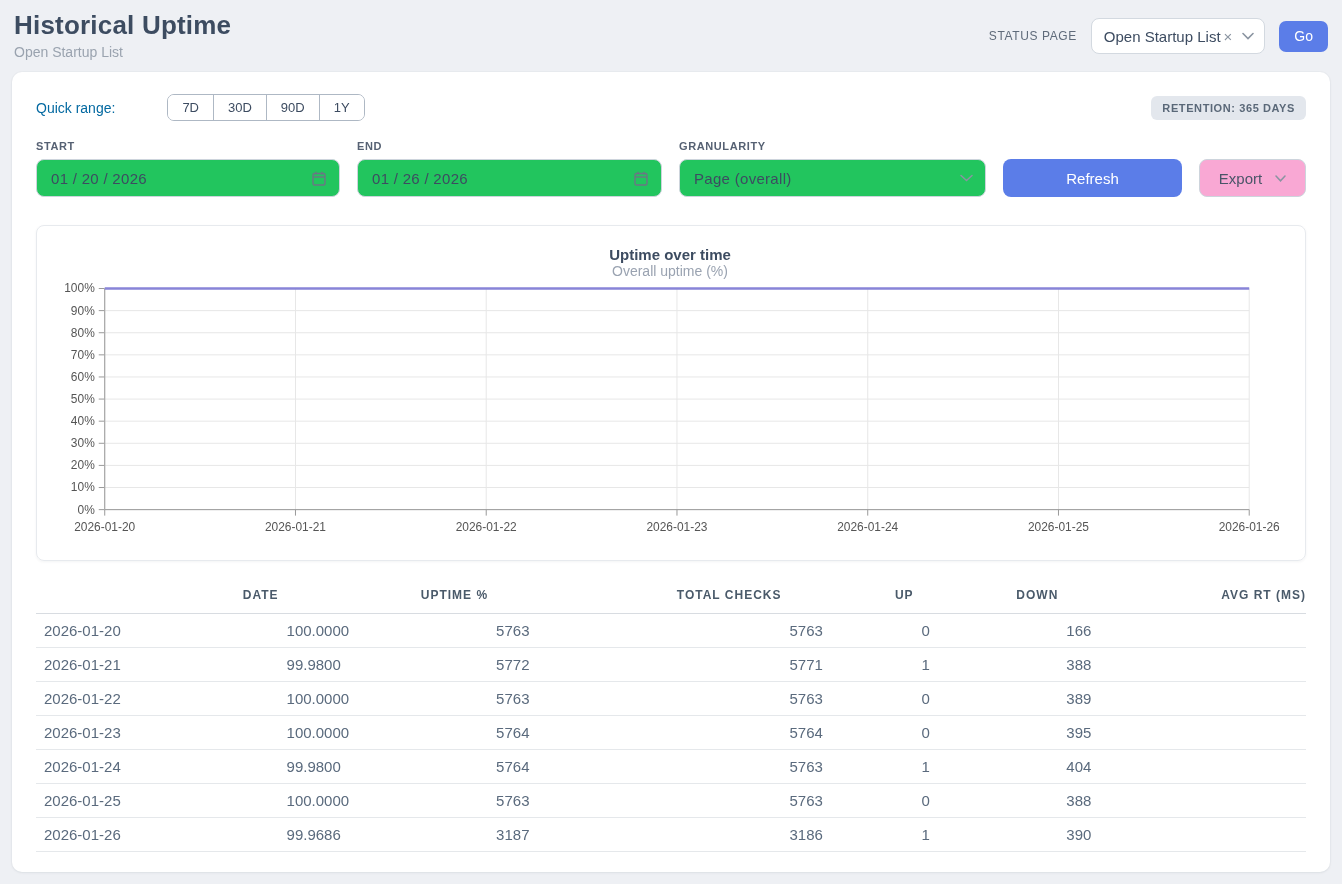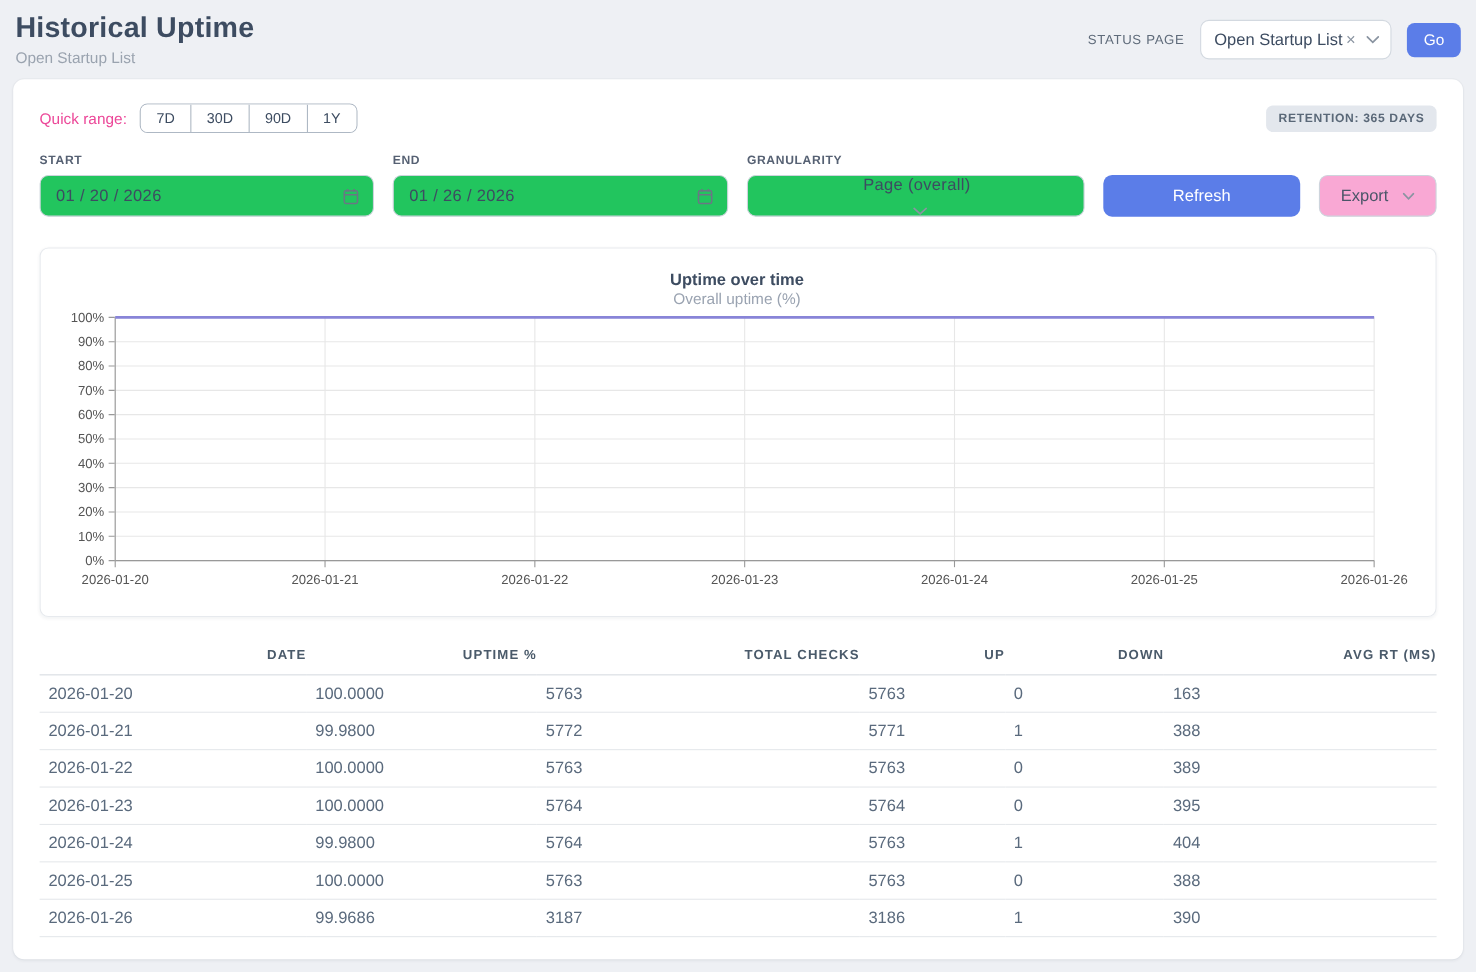--- a/index.html
+++ b/index.html
@@ -34,22 +34,22 @@
 
   
   .main-card {
     background:#fff; border-radius:10px;
     box-shadow:0 1px 3px rgba(20,30,50,.06), 0 0 0 1px rgba(20,30,50,.02);
     padding:22px 24px 20px 24px;
     height:800px;
   }
 
   .quick-row { display:flex; align-items:center; }
-  .quick-label { font-size:14px; color:#ec4899; margin-right:12px; }
-  .btn-group { display:inline-flex; border:1px solid #aeb8c4; border-radius:7px; overflow:hidden; background:#fff; }
+  .quick-label { font-size:14px; color:#0369a1; margin-right:12px; }
+  .btn-group { display:inline-flex; border:1px solid #aeb8c4; border-radius:7px; overflow:hidden; background:#fff;margin-left:40px; }
   .qr-btn {
     background:#fff; border:none; border-left:1px solid #aeb8c4;
     font-family:inherit; font-size:13px; color:#3d4c61;
     padding:5px 14px; cursor:pointer;
   }
   .qr-btn:first-child { border-left:none; }
   .spacer { flex:1; }
   .badge {
     background:#e3e7ed; color:#5a6878; border-radius:6px;
     font-size:11px; font-weight:700; letter-spacing:.6px;
@@ -60,21 +60,21 @@
   .filters-row { display:flex; align-items:flex-end; gap:17px; margin-top:19px; }
   .field { display:flex; flex-direction:column; }
   .field-label { font-size:11px; font-weight:600; color:#566173; letter-spacing:.6px; margin-bottom:7px; }
   .input-box {
     display:flex; align-items:center; justify-content:space-between;
     height:38px; border:1px solid #cdd4dc; border-radius:8px;
     padding:0 12px 0 14px; background:#22c55e; cursor:text;
   }
   .input-box .in-text { font-size:15px; color:#3d4c61; letter-spacing:.3px; }
   .w-start { width:304px; } .w-end { width:305px; } .w-gran { width:307px; }
-  .select-input { cursor:pointer;flex-direction:column; }
+  .select-input { cursor:pointer; }
   .btn-refresh { height:38px; flex:1; font-size:15px; border-radius:8px; }
   .btn-export {
     height:38px; width:107px; background:#f9a8d4; border:1px solid #cdd4dc; border-radius:8px;
     font-family:inherit; font-size:15px; color:#4a5568; cursor:pointer;
     display:flex; align-items:center; justify-content:center; gap:7px;
   }
   .icon-cal { display:inline-flex; color:#6b7685; }
 
   
   .chart-card {
@@ -277,21 +277,21 @@
             <th>AVG RT (MS)</th>
           </tr>
         </thead>
       <tbody id="table-body">
           <tr>
             <td>2026-01-20</td>
             <td>100.0000</td>
             <td>5763</td>
             <td>5763</td>
             <td>0</td>
-            <td>163</td>
+            <td>166</td>
           </tr>
           <tr>
             <td>2026-01-21</td>
             <td>99.9800</td>
             <td>5772</td>
             <td>5771</td>
             <td>1</td>
             <td>388</td>
           </tr>
           <tr>

